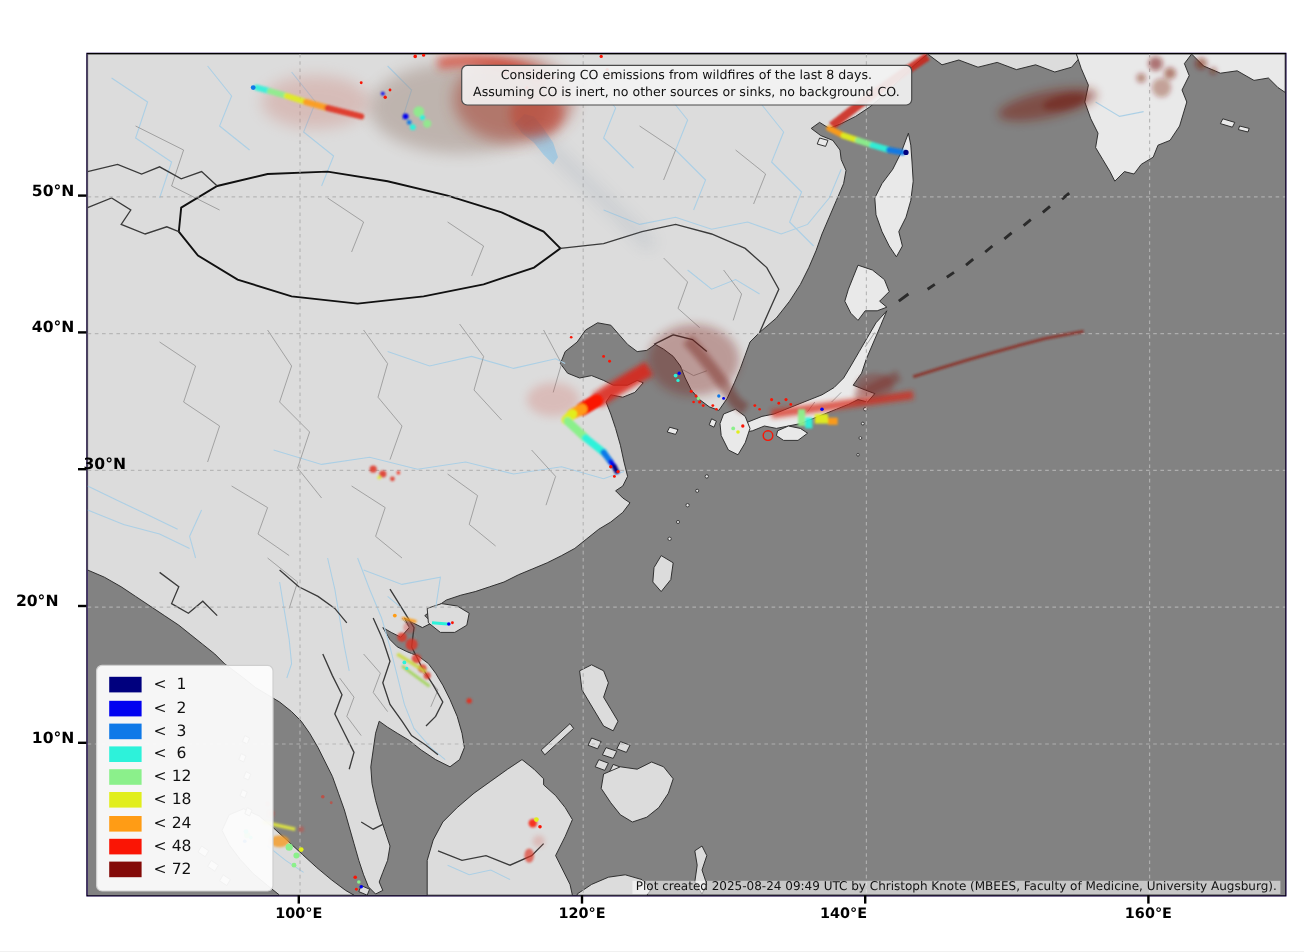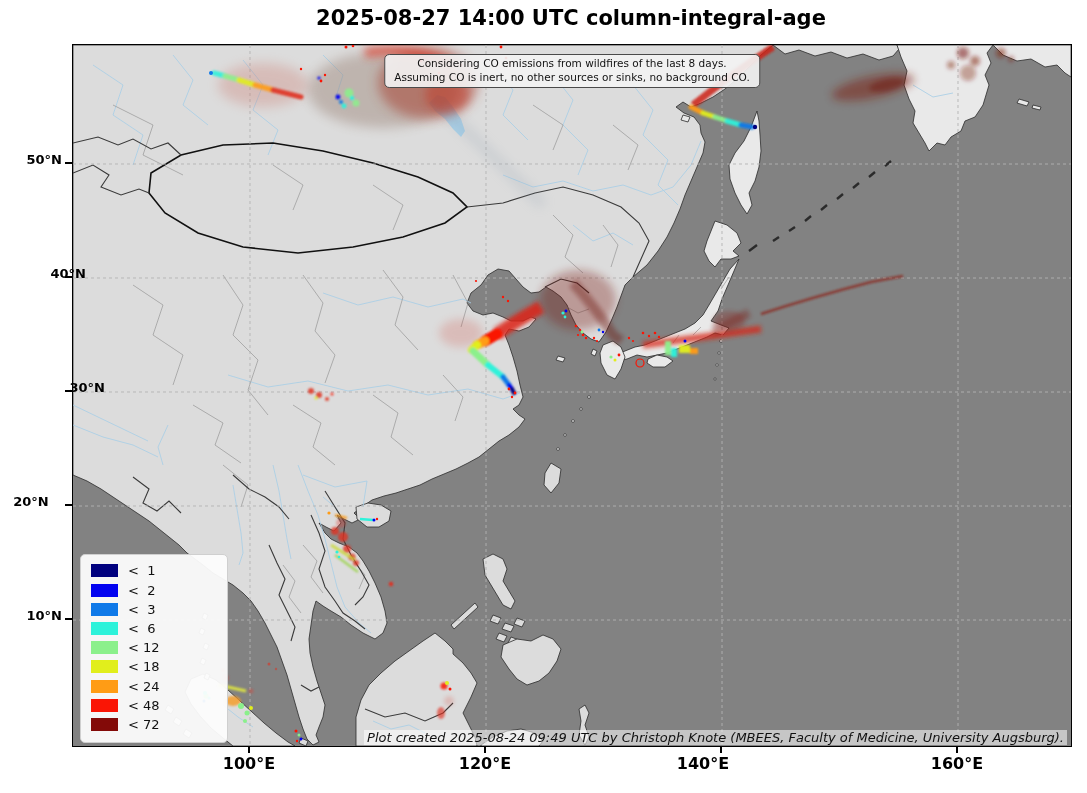--- a/index.html
+++ b/index.html
@@ -13,38 +13,37 @@
   .annot{position:absolute;left:50%;top:9px;transform:translateX(-50%);
          background:rgba(242,242,242,.92);border:1px solid #4a4a4a;border-radius:5px;
          padding:2px 9px;font-size:10.5px;line-height:1.32;color:#111;text-align:center;white-space:nowrap;z-index:5;}
   .legend{position:absolute;left:7px;bottom:3px;width:148px;
           background:rgba(252,252,252,.95);border:1px solid #cfcfcf;border-radius:5px;
           padding:6px 10px 8px 10px;box-sizing:border-box;z-index:5;}
   .legend-title{font-size:14.5px;color:#111;line-height:1.3;margin-bottom:4px;}
   .leg-row{display:flex;align-items:center;height:19.2px;}
   .leg-swatch{width:27px;height:13px;margin-right:10px;flex:0 0 auto;}
   .leg-label{font-size:13px;color:#111;white-space:pre;}
-  .attrib{position:absolute;right:4px;bottom:1px;font-size:13px;color:#111;
-          background:rgba(255,255,255,.55);padding:0 3px;z-index:5;font-style:italic;}
+  .attrib{position:absolute;right:4px;bottom:1px;font-size:10px;color:#111;
+          background:rgba(255,255,255,.55);padding:0 3px;z-index:5;}
   .lat-tick{position:absolute;left:0;width:62px;text-align:right;font-size:13px;font-weight:bold;color:#000;}
-  .lon-tick{position:absolute;width:90px;text-align:center;font-size:16px;font-weight:bold;color:#000;top:754px;}
+  .lon-tick{position:absolute;width:90px;text-align:center;font-size:12px;font-weight:bold;color:#000;top:754px;}
   .tickmark{position:absolute;background:#000;}
   .land{fill:#dcdcdc;stroke:#2b2b2b;stroke-width:.8;}
   .land2{fill:#e9e9e9;stroke:#2b2b2b;stroke-width:.8;}
   .admin{fill:none;stroke:#8a8a8a;stroke-width:.7;opacity:.85;}
   .cntry{fill:none;stroke:#3a3a3a;stroke-width:1.1;}
   .river{fill:none;stroke:#a9cfe6;stroke-width:.9;opacity:.95;}
   .grid{stroke:#b3b3b3;stroke-width:1;stroke-dasharray:3 3;opacity:.9;}
 </style>
 </head>
 <body>
 
 <div class="figure">
 
-  <div class="fig-title">2025-08-27 14:00 UTC column-integral-age</div>
 
   <div class="plot">
 
     <svg width="998" height="701" viewBox="0 0 998 701">
       <defs>
         <filter id="b1" x="-40%" y="-40%" width="180%" height="180%">
             <feGaussianBlur stdDeviation="1"></feGaussianBlur>
           </filter>
         <filter id="b2" x="-60%" y="-60%" width="220%" height="220%">
             <feGaussianBlur stdDeviation="2"></feGaussianBlur>
@@ -405,21 +404,21 @@
           </div>
         </div>
     </div>
 
     <div class="attrib">Plot created 2025-08-24 09:49 UTC by Christoph Knote (MBEES, Faculty of Medicine, University Augsburg).</div>
   </div>
 
   <div id="axis-layer">
       <div class="lat-tick" style="top: 152px;">50°N</div>
       <div class="tickmark" style="left: 65px; top: 162.2px; width: 7px; height: 1.6px;"></div>
-      <div class="lat-tick" style="top: 266px; margin-left: 24px;">40°N</div>
+      <div class="lat-tick" style="top: 266px;">40°N</div>
       <div class="tickmark" style="left: 65px; top: 276.2px; width: 7px; height: 1.6px;"></div>
       <div class="lat-tick" style="top: 380px; padding-left: 43px;">30°N</div>
       <div class="tickmark" style="left: 65px; top: 390.2px; width: 7px; height: 1.6px;"></div>
       <div class="lat-tick" style="top: 494px; text-align: center;">20°N</div>
       <div class="tickmark" style="left: 65px; top: 504.2px; width: 7px; height: 1.6px;"></div>
       <div class="lat-tick" style="top: 608px;">10°N</div>
       <div class="tickmark" style="left: 65px; top: 618.2px; width: 7px; height: 1.6px;"></div>
       <div class="lon-tick" style="left: 204px;">100°E</div>
       <div class="tickmark" style="left: 248.2px; top: 746px; width: 1.6px; height: 7px;"></div>
       <div class="lon-tick" style="left: 440px;">120°E</div>

